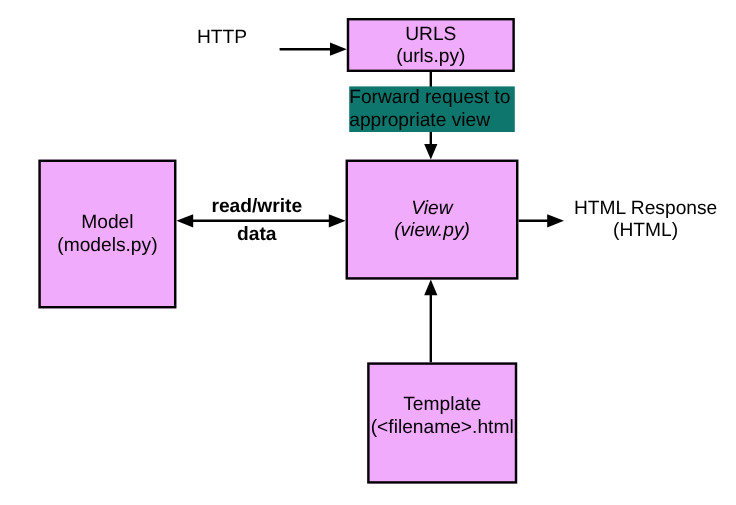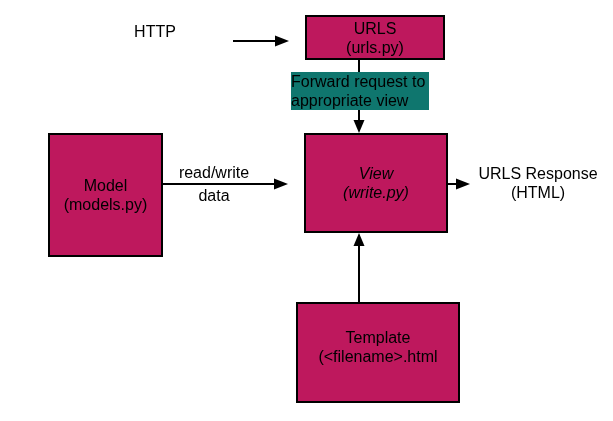--- a/index.html
+++ b/index.html
@@ -30,27 +30,26 @@
     stroke-width: 2;
   }
   .arrows polygon {
     fill: #000000;
     stroke: none;
   }
   .node {
     position: absolute;
     box-sizing: border-box;
     border: 2px solid #000000;
-    background: #be185d;
+    background: #f0abfc;
     display: flex;
     flex-direction: column;
     align-items: center;
     justify-content: center;
     text-align: center;
-    margin-left: 16px;
   }
   .label {
     position: absolute;
     text-align: center;
   }
   .label.left-align {
     text-align: left;
   }
   .bg-white {
     background: #0f766e;
@@ -95,40 +94,40 @@
     <div>(urls.py)</div>
   </div>
 
   <div class="node" style="left:32px; top:133px; width:115px; height:124px;">
     <div>Model</div>
     <div>(models.py)</div>
   </div>
 
   <div class="node" style="left:288px; top:133px; width:144px; height:100px;font-style:italic;">
     <div>View</div>
-    <div>(write.py)</div>
+    <div>(view.py)</div>
   </div>
 
-  <div class="node" style="left:280px; top:302px; width:164px; height:101px; padding-bottom:12px;">
+  <div class="node" style="left:306px; top:302px; width:125px; height:101px; padding-bottom:12px;">
     <div>Template</div>
     <div>(&lt;filename&gt;.html</div>
   </div>
 
-  <div class="label" style="left:105px; top:22px; width:100px;">
+  <div class="label" style="left:135px; top:22px; width:100px;">
     <div>HTTP</div>
   </div>
 
   <div class="label left-align bg-white" style="left:291px; top:72px; padding-right:4px;">
     <div>Forward request to</div>
     <div>appropriate view</div>
   </div>
 
-  <div class="label" style="left:164px; top:163px; width:100px;">
+  <div class="label" style="left:164px; top:163px; width:100px;font-weight:bold;">
     <div>read/write</div>
     <div style="margin-top:4px;text-align:center;">data</div>
   </div>
 
   <div class="label" style="left:477px; top:164px; width:122px;">
-    <div>URLS Response</div>
+    <div>HTML Response</div>
     <div>(HTML)</div>
   </div>
 
 </div>
 
 </body></html>

